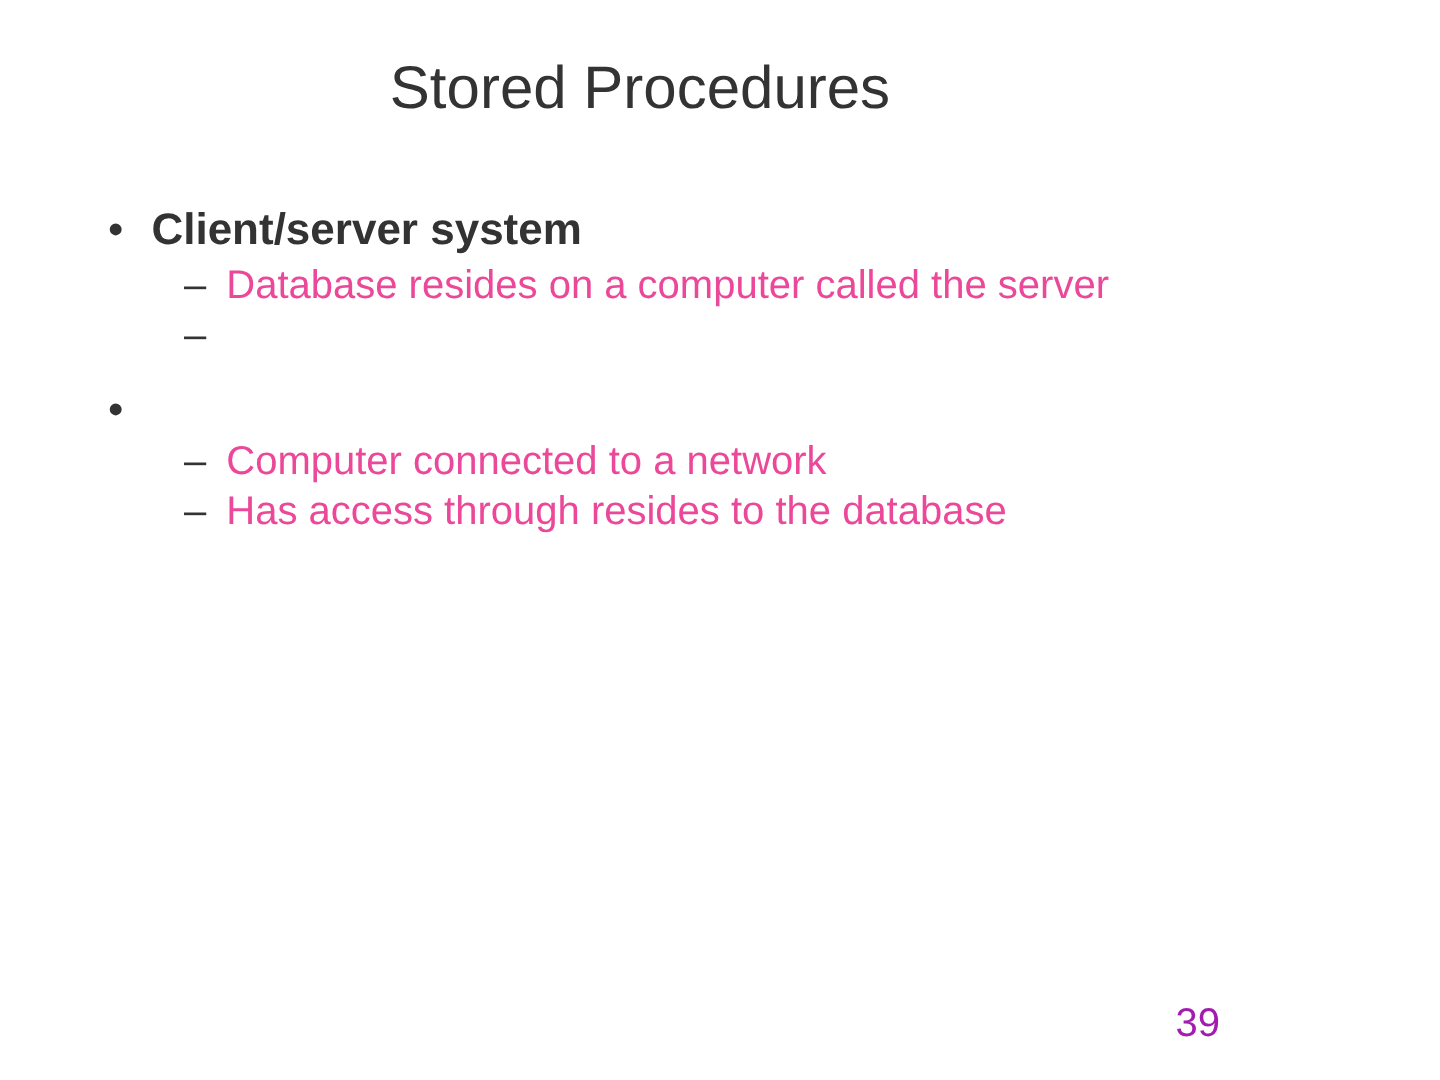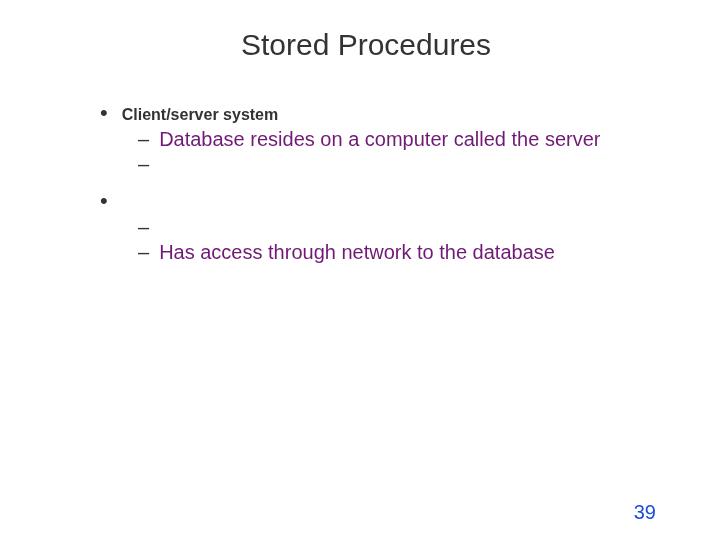--- a/index.html
+++ b/index.html
@@ -10,21 +10,20 @@
   background: #ffffff;
   font-family: Arial, Helvetica, sans-serif;
   color: #333333;
   position: relative;
 }
 .slide {
   width: 640px;
   height: 540px;
   position: relative;
   box-sizing: border-box;
-  margin-left: 46px;
 }
 .title {
   width: 100%;
   text-align: center;
   font-size: 30px;
   font-weight: 400;
   padding-top: 28px;
   color: #333333;
 }
 .body {
@@ -35,21 +34,21 @@
   align-items: baseline;
   margin-top: 10px;
 }
 .l1-item .dot {
   font-size: 22px;
   line-height: 22px;
   margin-right: 14px;
   color: #333333;
 }
 .l1-item .text {
-  font-size: 16px;
+  font-size: 22px;
   font-weight: 700;
   color: #333333;
 }
 .l2-group {
   padding-left: 38px;
   margin-top: 4px;
   margin-bottom: 14px;
 }
 .l2-item {
   display: flex;
@@ -57,28 +56,28 @@
   margin-top: 2px;
 }
 .l2-item .dash {
   font-size: 20px;
   margin-right: 10px;
   color: #333333;
 }
 .l2-item .text {
   font-size: 20px;
   font-weight: 400;
-  color: #701a75;
+  color: #ec4899;
 }
 .page {
   position: absolute;
   right: 30px;
   bottom: 16px;
   font-size: 20px;
-  color: #1d4ed8;
+  color: #a21caf;
 }
 </style>
 </head>
 <body>
 
 <div class="slide">
 
   <div class="title">Stored Procedures</div>
 
   <div class="body">
@@ -96,24 +95,25 @@
         <span class="dash">–</span>
       </div>
     </div>
 
     <div class="l1-item">
       <span class="dot">•</span>
     </div>
     <div class="l2-group">
       <div class="l2-item">
         <span class="dash">–</span>
+        <span class="text">Computer connected to a network</span>
       </div>
       <div class="l2-item">
         <span class="dash">–</span>
-        <span class="text">Has access through network to the database</span>
+        <span class="text">Has access through resides to the database</span>
       </div>
     </div>
 
   </div>
 
   <div class="page">39</div>
 
 </div>
 
 </body></html>

